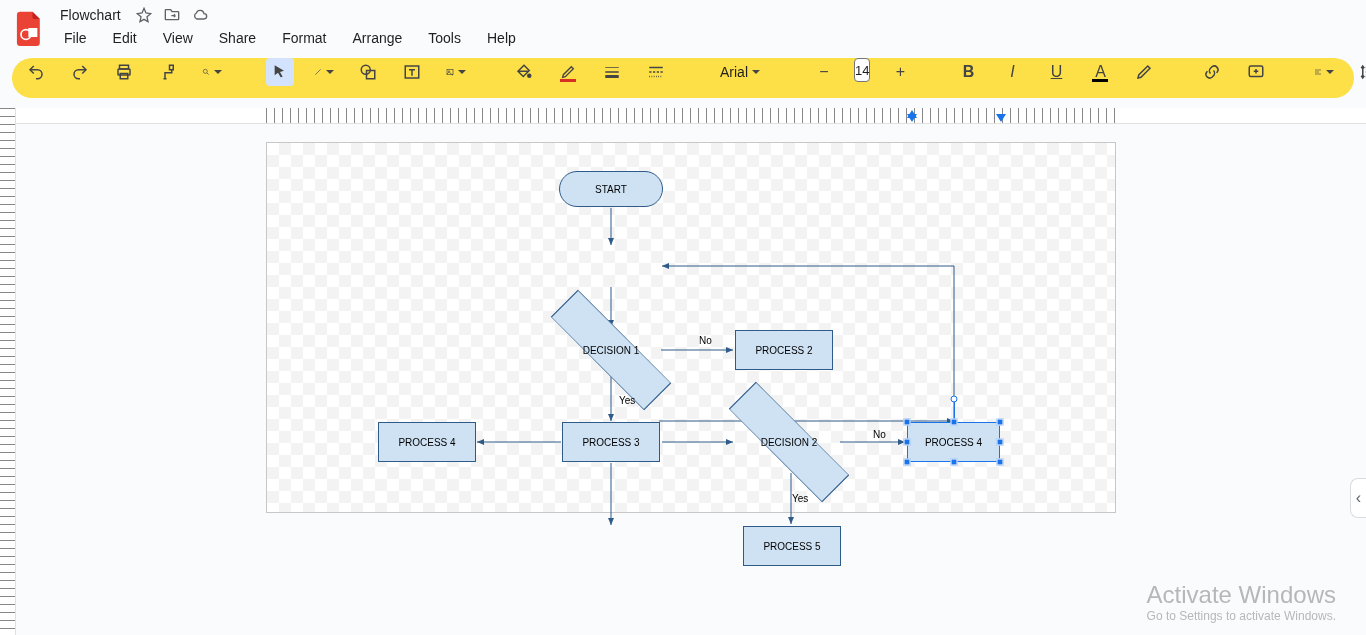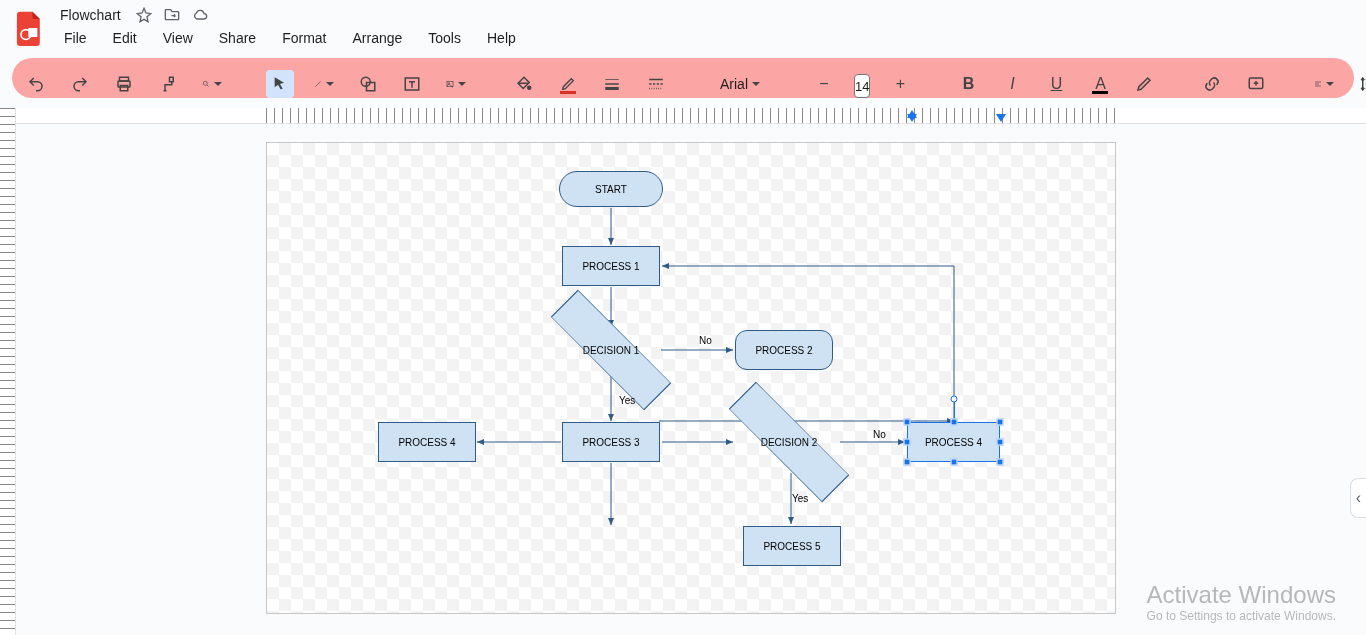--- a/index.html
+++ b/index.html
@@ -15,40 +15,40 @@
   .title-icons span { width:18px; height:18px; display:inline-flex; align-items:center; justify-content:center; cursor:default;}
   .menubar { display:flex; gap:10px; margin-top:2px;}
   .menubar span { font-size:14px; padding:4px 8px; color:#1f1f1f; border-radius:4px; }
   .spacer { flex:1; }
   .right-controls { display:flex; align-items:center; gap:16px; padding-right:4px;}
   .icon-btn { width:24px; height:24px; display:flex; align-items:center; justify-content:center; color:#444;}
   .share-btn { background:#c2e7ff; border-radius:20px; padding:9px 20px; display:flex; align-items:center; gap:8px; font-size:14px; font-weight:500; color:#001d35;}
   .avatar { width:32px; height:32px; border-radius:50%; background:#a52714; color:#fff; display:flex; align-items:center; justify-content:center; font-size:15px; font-weight:500;}
   
   .toolbar-wrap { padding:8px 12px 0 12px;}
-  .toolbar { background:#fca5a5; border-radius:24px; height:40px; display:flex; align-items:flex-end; padding:0 10px; gap:16px;}
+  .toolbar { background:#fde047; border-radius:24px; height:40px; display:flex; align-items:flex-start; padding:0 10px; gap:16px;}
   .tbtn { height:28px; min-width:28px; padding:0 4px; display:flex; align-items:center; justify-content:center; border-radius:4px; color:#444; position:relative;}
   .tbtn.active { background:#d3e3fd; }
   .sep { width:1px; height:22px; background:#c7c7c7; margin:0 4px;}
   .dd::after{ content:""; border:4px solid transparent; border-top-color:#444; margin-left:4px; margin-top:4px;}
   .font-box { min-width:60px; font-size:14px; padding:0 8px; color:#1f1f1f;}
   .size-box { border:1px solid #747775; border-radius:4px; width:34px; height:24px; display:flex; align-items:center; justify-content:center; font-size:13px; background:#fff;}
   .text-color-bar{ position:absolute; bottom:4px; left:6px; right:6px; height:3px; background:#000;}
   .line-color-bar{ position:absolute; bottom:4px; left:6px; right:6px; height:3px; background:#d93025;}
   
   .workspace { position:absolute; left:0; right:0; top:108px; bottom:0; display:flex;}
   .v-ruler { width:16px; background:#fff; border-right:1px solid #e0e0e0; position:relative; background-image: repeating-linear-gradient(to bottom, #888 0, #888 1px, transparent 1px, transparent 8px);}
   .canvas-col { flex:1; position:relative; overflow:hidden;}
   .h-ruler { height:16px; background:#fff; border-bottom:1px solid #e0e0e0; position:relative;}
   .h-ruler-ticks { position:absolute; left:250px; right:250px; top:0; bottom:0; background-image: repeating-linear-gradient(to right, #888 0, #888 1px, transparent 1px, transparent 8px);}
   .h-marker{ position:absolute; top:6px; width:0; height:0; }
   .h-marker.down{ border-left:5px solid transparent; border-right:5px solid transparent; border-top:8px solid #1a73e8;}
   .h-marker.up{ border-left:5px solid transparent; border-right:5px solid transparent; border-bottom:8px solid #1a73e8; top:2px;}
   .canvas-area { position:absolute; left:0; right:0; top:16px; bottom:0; overflow:auto;}
-  .page { position:absolute; left:250px; top:18px; width:850px; height:472px; border:1px solid #c7c7c7; background:#fff; 
+  .page { position:absolute; left:250px; top:18px; width:850px; height:371px; border:1px solid #c7c7c7; background:#fff; 
     background-image:
       linear-gradient(45deg,#f3f3f3 25%,transparent 25%),
       linear-gradient(-45deg,#f3f3f3 25%,transparent 25%),
       linear-gradient(45deg,transparent 75%,#f3f3f3 75%),
       linear-gradient(-45deg,transparent 75%,#f3f3f3 75%);
     background-size:24px 24px;
     background-position:0 0,0 12px,12px -12px,-12px 0;
   }
   .node { position:absolute; background:#cfe2f3; border:1px solid #2f5b89; display:flex; align-items:center; justify-content:center; font-size:10px; font-family:Arial; color:#000;}
   .terminator { border-radius:20px;}
@@ -330,27 +330,24 @@
             <path d="M395 299 H 466"></path>
             <path d="M573 299 H 638"></path>
             <path d="M524 330 V 381"></path>
             <path d="M344 320 V 382"></path>
           </g>
         </svg>
 
         <div class="node terminator" style="left:292px; top:28px; width:104px; height:36px;">
             <span>START</span>
           </div>
-        <div class="node" style="left:295px; top:103px; width:98px; height:40px;">
-            <span>PROCESS 1</span>
-          </div>
         <div class="node decision" style="left:278px; top:174px; width:132px; height:66px;">
             <span>DECISION 1</span>
           </div>
-        <div class="node" style="left:468px; top:187px; width:98px; height:40px;border-radius:12px;">
+        <div class="node" style="left:468px; top:187px; width:98px; height:40px;">
             <span>PROCESS 2</span>
           </div>
         <div class="node" style="left:295px; top:279px; width:98px; height:40px;">
             <span>PROCESS 3</span>
           </div>
         <div class="node" style="left:111px; top:279px; width:98px; height:40px;">
             <span>PROCESS 4</span>
           </div>
         <div class="node decision" style="left:456px; top:266px; width:132px; height:66px;">
             <span>DECISION 2</span>

